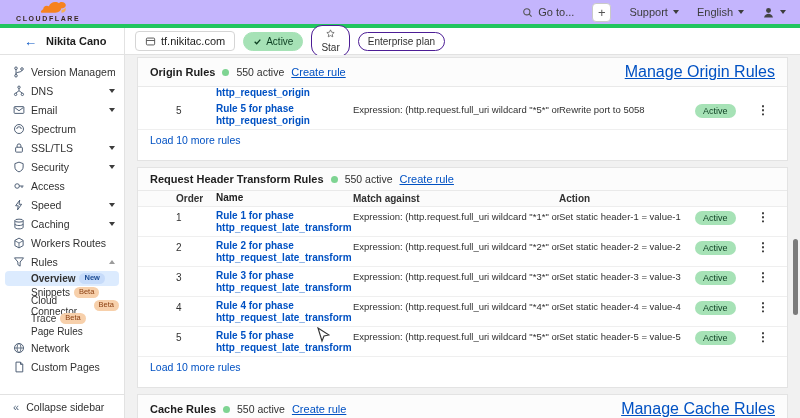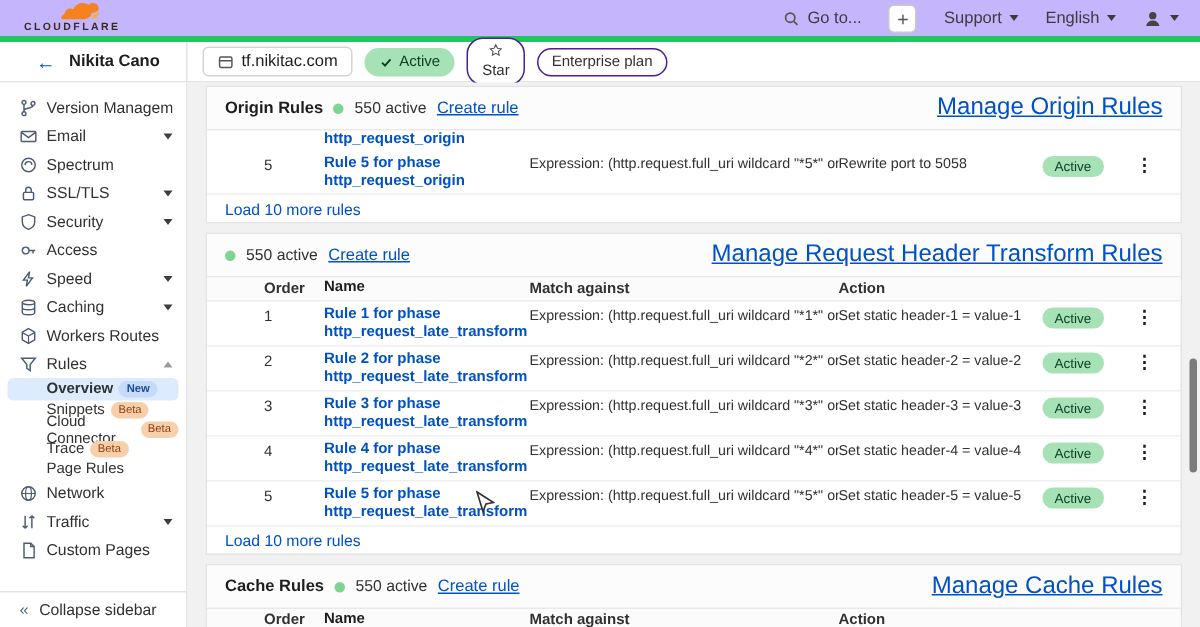--- a/index.html
+++ b/index.html
@@ -64,21 +64,21 @@
   .rule-row:last-child{border-bottom:none;}
   .cell-handle{width:26px;padding-top:4px;}
   .cell-order{width:40px;font-size:10px;padding-top:2px;}
   .cell-name{width:137px;font-size:10px;font-weight:bold;color:#0051c3;white-space:pre-line;line-height:12px;cursor:pointer;}
   .cell-match{width:206px;font-size:9.5px;padding-top:1px;color:#313131;white-space:nowrap;overflow:hidden;}
   .cell-action{width:136px;font-size:9.5px;padding-top:1px;white-space:nowrap;overflow:hidden;}
   .cell-badge{width:56px;display:flex;justify-content:flex-start;padding-top:1px;}
   .cell-kebab{width:18px;text-align:right;font-weight:bold;font-size:12px;color:#1d1d1d;cursor:pointer;line-height:14px;}
   .badge-active{background:#a6e2b6;color:#0b3d20;font-size:9px;border-radius:9px;padding:1.5px 8px;line-height:1.2;}
   .drag-dots{width:7px;height:11px;background-image:radial-gradient(#9a9a9a 1px, transparent 1.1px);background-size:4px 4px;background-position:0 0;cursor:grab;}
-  .load-more{padding:4px 12px 2px;font-size:10.5px;}
+  .load-more{padding:4px 12px 14px;font-size:10.5px;}
   .clip-row{height:13px;overflow:hidden;display:flex;padding:0 12px;}
   .clip-row .cell-name{padding-top:0;}
 
   .scroll-thumb{position:absolute;right:2px;top:184px;width:5px;height:76px;background:#7b7b7b;border-radius:3px;}
   .cursor-pointer{position:absolute;left:192px;top:272px;pointer-events:none;}
 </style>
 </head>
 <body>
 
 <div class="topbar">
@@ -156,20 +156,30 @@
     <div class="side-item">
       <svg width="12" height="12" viewBox="0 0 16 16">
           <circle cx="4" cy="3" r="1.7" fill="none" stroke="#4c5d73" stroke-width="1.3"></circle>
           <circle cx="4" cy="13" r="1.7" fill="none" stroke="#4c5d73" stroke-width="1.3"></circle>
           <circle cx="12" cy="4" r="1.7" fill="none" stroke="#4c5d73" stroke-width="1.3"></circle>
           <path d="M4 4.7v6.6M12 5.7c0 3-8 2-8 4.5" fill="none" stroke="#4c5d73" stroke-width="1.3"></path>
         </svg>
       <span class="lbl">Version Management</span>
     </div>
 
+    <div class="side-item">
+      <svg width="12" height="12" viewBox="0 0 16 16">
+          <circle cx="8" cy="3" r="1.6" fill="none" stroke="#4c5d73" stroke-width="1.3"></circle>
+          <circle cx="3.5" cy="12.5" r="1.6" fill="none" stroke="#4c5d73" stroke-width="1.3"></circle>
+          <circle cx="12.5" cy="12.5" r="1.6" fill="none" stroke="#4c5d73" stroke-width="1.3"></circle>
+          <path d="M8 4.6v3M8 7.6L3.5 11M8 7.6l4.5 3.4" fill="none" stroke="#4c5d73" stroke-width="1.3"></path>
+        </svg>
+      <span class="lbl">DNS</span>
+      <span class="caret-down"></span>
+    </div>
 
     <div class="side-item">
       <svg width="12" height="12" viewBox="0 0 16 16">
           <rect x="1.5" y="3.5" width="13" height="9" rx="1" fill="none" stroke="#4c5d73" stroke-width="1.3"></rect>
           <path d="M2 4.5l6 4.5 6-4.5" fill="none" stroke="#4c5d73" stroke-width="1.3"></path>
         </svg>
       <span class="lbl">Email</span>
       <span class="caret-down"></span>
     </div>
 
@@ -261,27 +271,20 @@
 
     <div class="side-item">
       <svg width="12" height="12" viewBox="0 0 16 16">
           <circle cx="8" cy="8" r="6" fill="none" stroke="#4c5d73" stroke-width="1.3"></circle>
           <ellipse cx="8" cy="8" rx="2.6" ry="6" fill="none" stroke="#4c5d73" stroke-width="1.1"></ellipse>
           <line x1="2" y1="8" x2="14" y2="8" stroke="#4c5d73" stroke-width="1.1"></line>
         </svg>
       <span class="lbl">Network</span>
     </div>
 
-    <div class="side-item">
-      <svg width="12" height="12" viewBox="0 0 16 16">
-          <path d="M5 2.5v11M5 13.5l-2.2-2.2M5 13.5l2.2-2.2M11 13.5v-11M11 2.5L8.8 4.7M11 2.5l2.2 2.2" fill="none" stroke="#4c5d73" stroke-width="1.3"></path>
-        </svg>
-      <span class="lbl">Traffic</span>
-      <span class="caret-down"></span>
-    </div>
 
     <div class="side-item">
       <svg width="12" height="12" viewBox="0 0 16 16">
           <path d="M4 1.5h6l3 3v10H4z" fill="none" stroke="#4c5d73" stroke-width="1.3"></path>
           <path d="M10 1.5v3h3" fill="none" stroke="#4c5d73" stroke-width="1.3"></path>
         </svg>
       <span class="lbl">Custom Pages</span>
     </div>
 
     <div class="collapse-row">
@@ -315,24 +318,24 @@
         <span class="cell-badge">
             <span class="badge-active">Active</span>
           </span>
         <span class="cell-kebab">⋮</span>
       </div>
       <div class="load-more"><span class="link">Load 10 more rules</span></div>
     </div>
 
     <div class="card">
       <div class="sec-head">
+        <span class="sec-title">Request Header Transform Rules</span>
         <span class="dot"></span>
         <span class="count">550 active</span>
         <span class="link u">Create rule</span>
-        <span class="link u manage">Manage Request Header Transform Rules</span>
       </div>
       <div class="col-head">
         <span class="cell-handle"></span>
         <span class="cell-order">Order</span>
         <span class="cell-name" style="color:#1d1d1d;">Name</span>
         <span class="cell-match" style="font-weight:bold;font-size:10px;">Match against</span>
         <span class="cell-action" style="font-weight:bold;font-size:10px;">Action</span>
         <span class="cell-badge"></span>
           <span class="cell-kebab"></span>
       </div>

